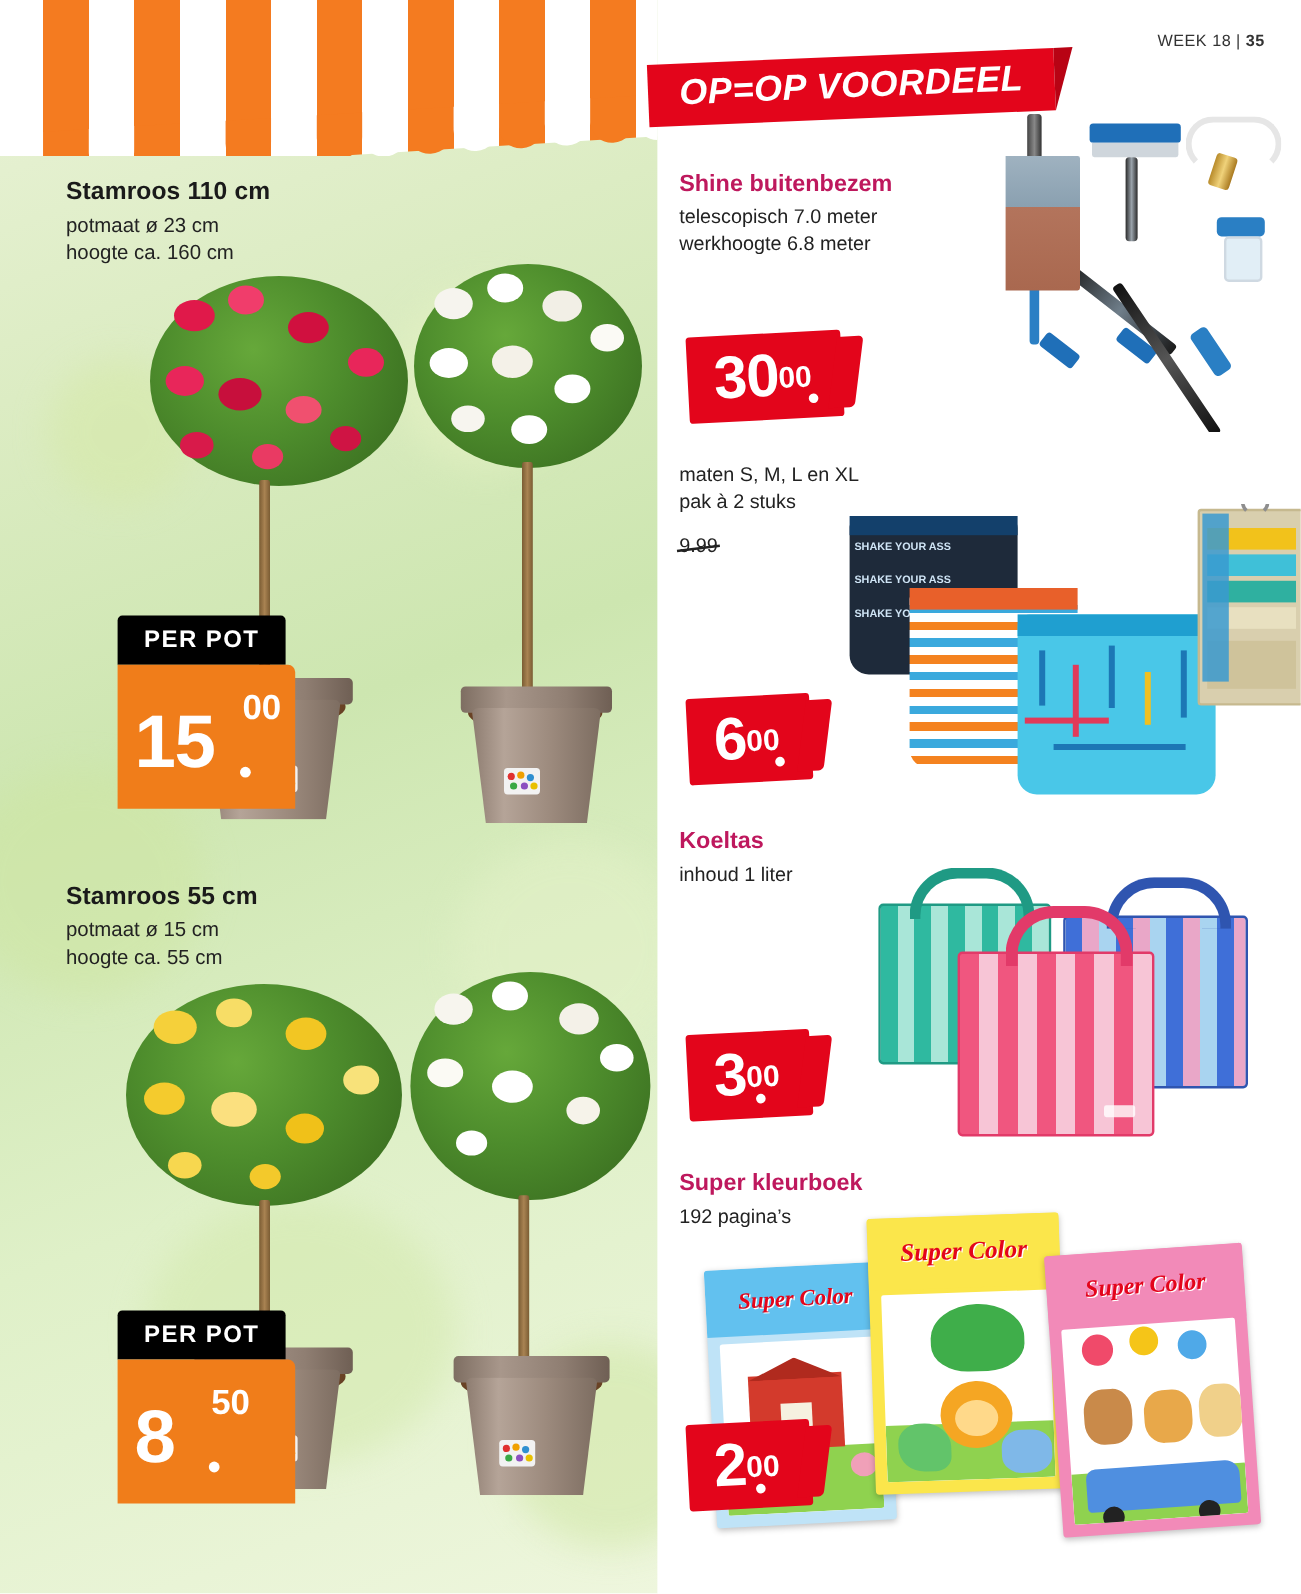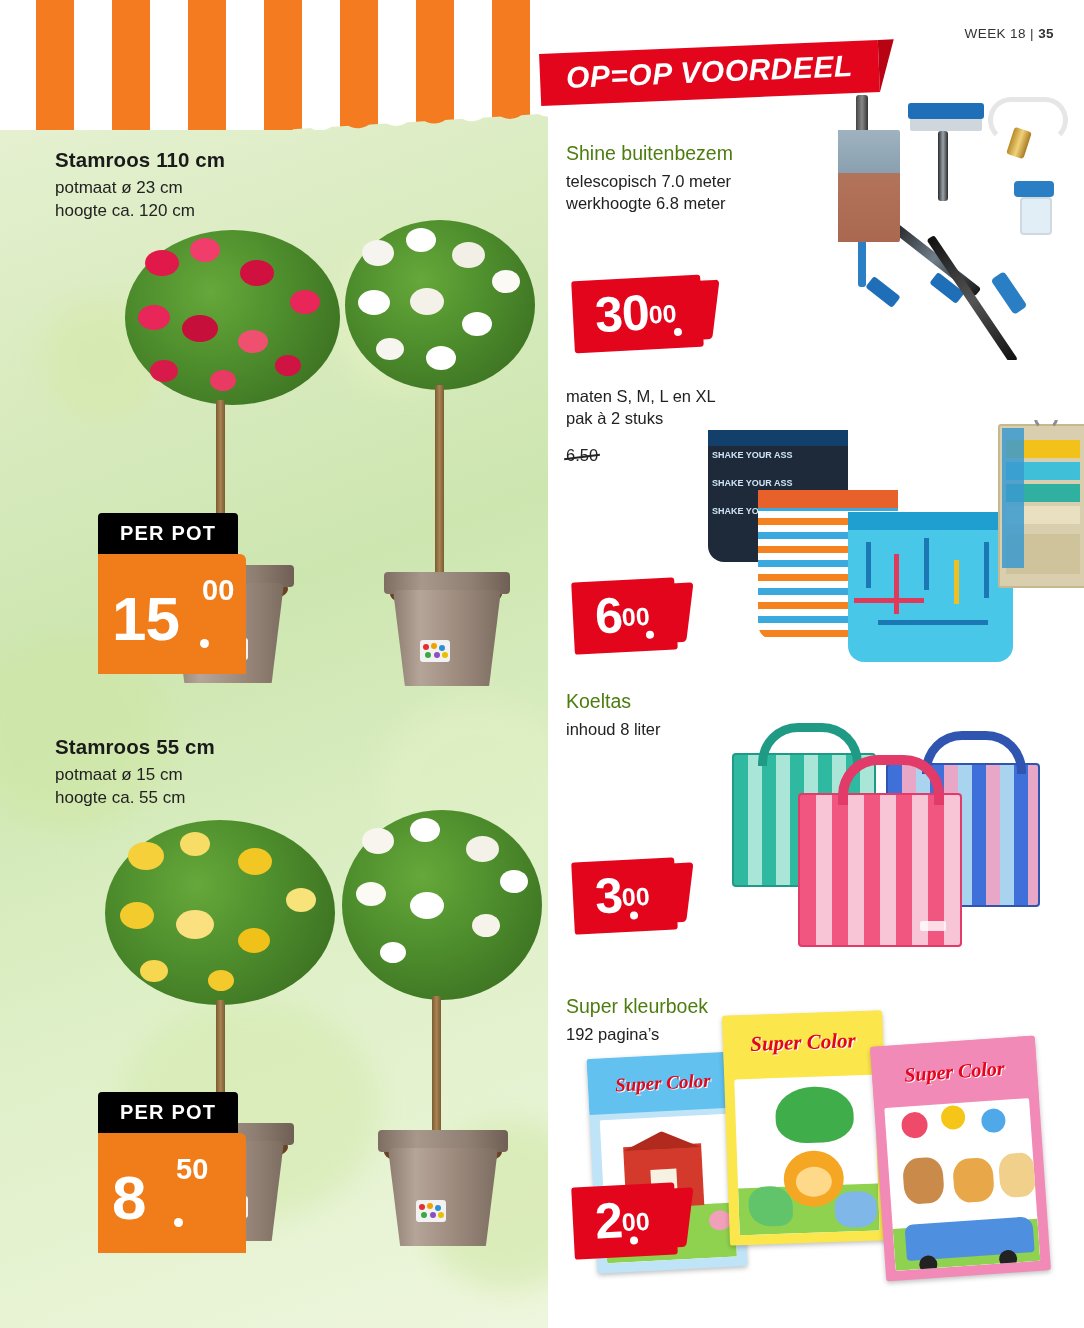--- a/index.html
+++ b/index.html
@@ -214,22 +214,22 @@
     content: "";
     position: absolute;
     right: -16px; top: 0;
     border-top: 0 solid transparent;
     border-bottom: 52px solid transparent;
     border-left: 16px solid #b80314;
   }
 
   .r-title {
     font-size: 19.5px;
-    font-weight: normal;
-    color: #4d7c0f;
+    font-weight: bold;
+    color: #be185d;
     margin: 0 0 5px 0;
   }
   .r-line {
     font-size: 16.5px;
     color: #222;
     line-height: 1.35;
     margin: 0;
   }
   .oldprice {
     font-size: 16.5px;
@@ -385,21 +385,21 @@
         <span style="left:494px;background:#ffffff"></span>
         <span style="left:532px;background:#f47b20"></span>
         <span style="left:570px;background:#ffffff"></span>
 
       </div>
     </div>
 
     <div class="left-text-block" style="top:148px;">
       <p class="prod-title">Stamroos 110 cm</p>
       <p class="prod-line">potmaat ø 23 cm</p>
-      <p class="prod-line">hoogte ca. 120 cm</p>
+      <p class="prod-line">hoogte ca. 160 cm</p>
     </div>
 
     <div class="plant" style="left:90px;top:220px;width:460px;height:470px;">
 
       <div class="canopy leafy" style="left:35px;top:10px;width:215px;height:175px;"></div>
       <div class="bloom" style="left:55px;top:30px;width:34px;height:26px;background:#e0194a;"></div>
       <div class="bloom" style="left:100px;top:18px;width:30px;height:24px;background:#f03d6b;"></div>
       <div class="bloom" style="left:150px;top:40px;width:34px;height:26px;background:#d0103f;"></div>
       <div class="bloom" style="left:200px;top:70px;width:30px;height:24px;background:#e8265a;"></div>
       <div class="bloom" style="left:48px;top:85px;width:32px;height:25px;background:#e8265a;"></div>
@@ -565,21 +565,21 @@
       </div>
     </div>
 
     <div class="redprice" style="left:25px;top:278px;">
       <span class="num">30</span><span class="d" style="left:100px;bottom:12px;"></span><span class="c">00</span>
     </div>
 
     <div style="position:absolute;left:18px;top:385px;">
       <p class="r-line">maten S, M, L en XL</p>
       <p class="r-line">pak à 2 stuks</p>
-      <p class="oldprice">6.50</p>
+      <p class="oldprice">9.99</p>
     </div>
 
     <div class="photo" style="left:150px;top:420px;width:386px;height:260px;">
 
       <div class="boxer" style="left:10px;top:10px;width:140px;height:132px;background:#1e2a3a;"></div>
       <div style="position:absolute;left:10px;top:10px;width:140px;height:16px;background:#13406b;"></div>
       <div style="position:absolute;left:14px;top:30px;font-size:9px;color:#cfe4f5;font-weight:bold;">SHAKE YOUR ASS</div>
       <div style="position:absolute;left:14px;top:58px;font-size:9px;color:#cfe4f5;font-weight:bold;">SHAKE YOUR ASS</div>
       <div style="position:absolute;left:14px;top:86px;font-size:9px;color:#cfe4f5;font-weight:bold;">SHAKE YOUR ASS</div>
 
@@ -606,41 +606,41 @@
       </div>
       <div style="position:absolute;left:336px;top:-14px;width:18px;height:18px;border:3px solid #8e8e8e;border-radius:50%;border-bottom-color:transparent;"></div>
     </div>
 
     <div class="redprice" style="left:25px;top:580px;">
       <span class="num">6</span><span class="d" style="left:72px;bottom:12px;"></span><span class="c">00</span>
     </div>
 
     <div style="position:absolute;left:18px;top:690px;">
       <p class="r-title">Koeltas</p>
-      <p class="r-line">inhoud 8 liter</p>
+      <p class="r-line">inhoud 1 liter</p>
     </div>
 
     <div class="photo" style="left:178px;top:715px;width:350px;height:250px;">
 
       <div class="bag" style="left:6px;top:38px;width:140px;height:130px;background:repeating-linear-gradient(90deg,#2fb9a0 0 14px,#a9e6d8 14px 28px);border:2px solid #1f9a84;"></div>
       <div class="handle" style="left:32px;top:8px;width:86px;height:34px;border-width:9px;border-color:#1f9a84;border-bottom:none;"></div>
 
       <div class="bag" style="left:160px;top:48px;width:150px;height:140px;background:repeating-linear-gradient(90deg,#3f6fd8 0 14px,#e9a7c8 14px 28px,#a9d4f0 28px 42px);border:2px solid #2f55b0;"></div>
       <div class="handle" style="left:196px;top:16px;width:86px;height:34px;border-width:9px;border-color:#2f55b0;border-bottom:none;"></div>
 
       <div class="bag" style="left:72px;top:78px;width:160px;height:150px;background:repeating-linear-gradient(90deg,#f0567f 0 16px,#f7c5d6 16px 32px);border:2px solid #e23a69;"></div>
       <div class="handle" style="left:112px;top:40px;width:86px;height:40px;border-width:10px;border-color:#e23a69;border-bottom:none;"></div>
       <div style="position:absolute;left:194px;top:206px;width:26px;height:10px;background:#ffffff;opacity:.8;border-radius:2px;"></div>
     </div>
 
     <div class="redprice" style="left:25px;top:860px;">
       <span class="num">3</span><span class="d" style="left:56px;bottom:12px;"></span><span class="c">00</span>
     </div>
 
-    <div style="position:absolute;left:18px;top:995px;">
+    <div style="position:absolute;left:18px;top:975px;">
       <p class="r-title">Super kleurboek</p>
       <p class="r-line">192 pagina’s</p>
     </div>
 
     <div class="photo" style="left:30px;top:995px;width:500px;height:300px;">
 
       <div class="book" style="left:14px;top:60px;width:150px;height:215px;background:#bfe3f7;transform:rotate(-3deg);">
         <div class="band" style="background:#62c1ef;">
           <span class="sc-title" style="font-size:19px;">Super Color</span>
         </div>

